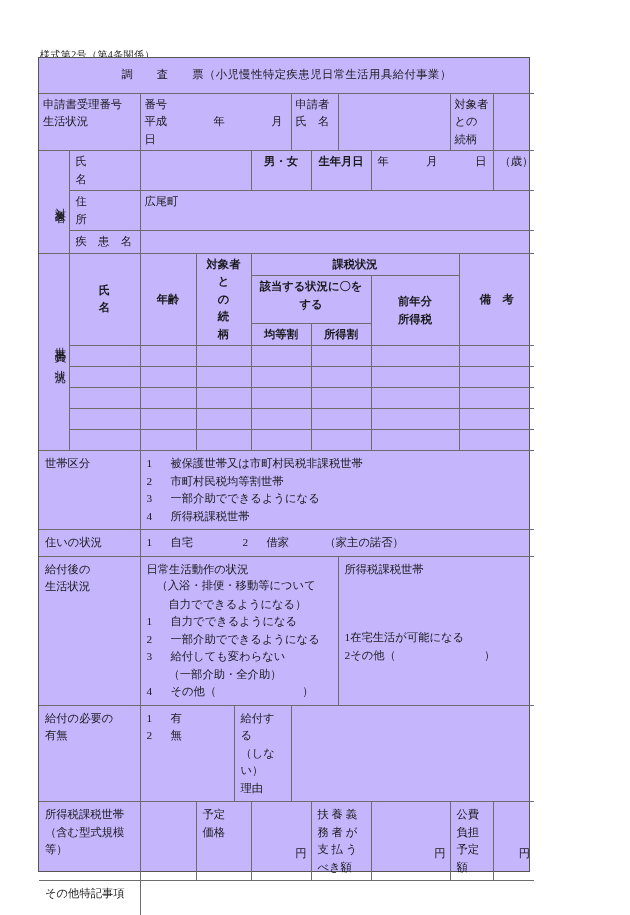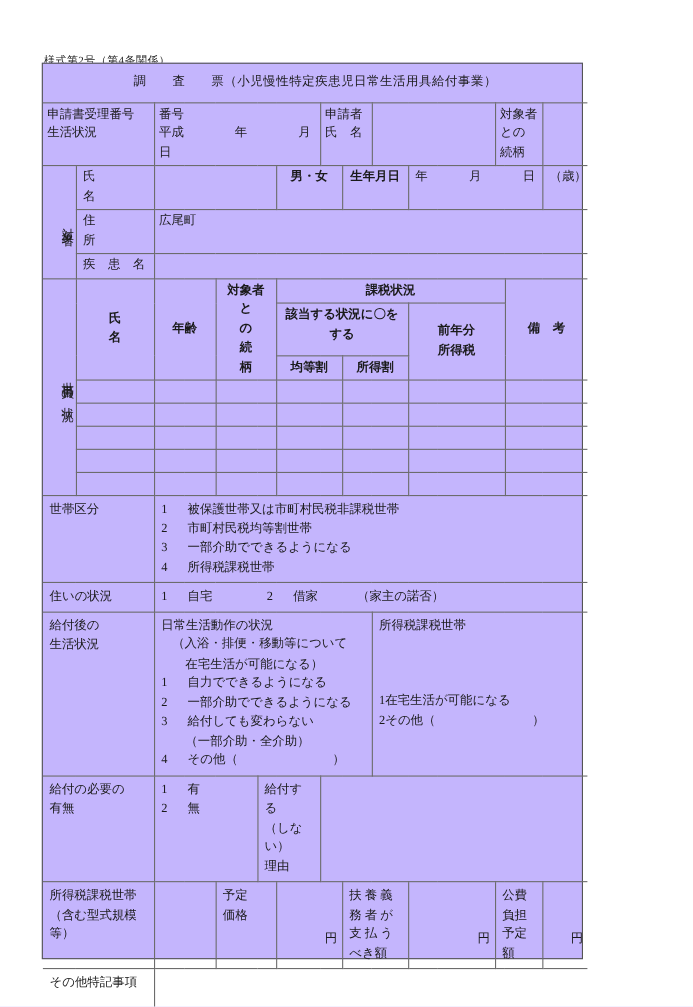--- a/index.html
+++ b/index.html
@@ -314,21 +314,21 @@
       </tr>
 
       <tr>
         <td class="no-left cellpad" colspan="2">
           <div>給付後の</div>
           <div>生活状況</div>
         </td>
         <td class="cellpad" colspan="7">
           <div>日常生活動作の状況</div>
           <div class="indent1">（入浴・排便・移動等について</div>
-          <div class="indent2">在宅生活が可能になる）</div>
+          <div class="indent2">自力でできるようになる）</div>
           <div class="num-line">
             <span class="n">1</span>
             <span>自力でできるようになる</span>
           </div>
           <div class="num-line">
             <span class="n">2</span>
             <span>一部介助でできるようになる</span>
           </div>
           <div class="num-line">
             <span class="n">3</span>

